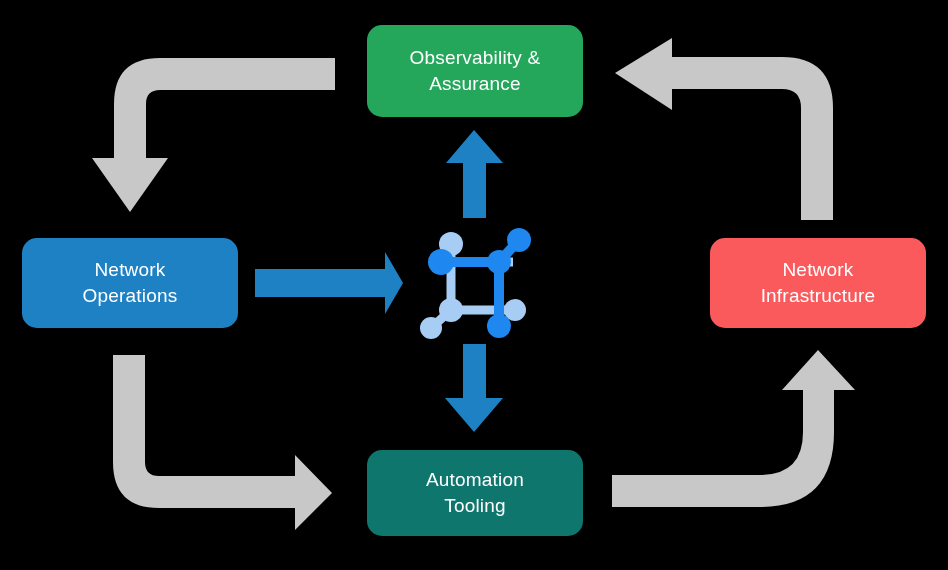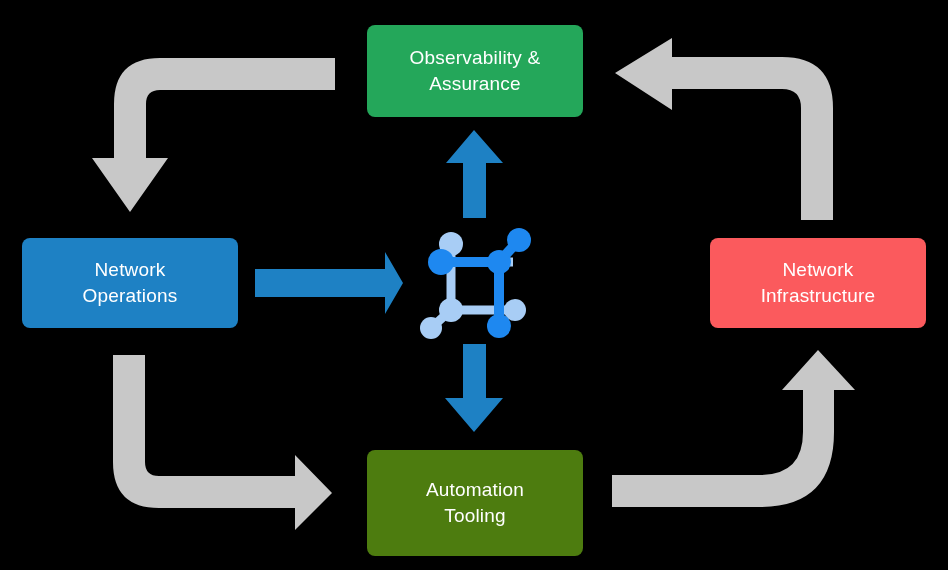--- a/index.html
+++ b/index.html
@@ -12,21 +12,21 @@
   }
   #canvas {
     position: relative;
     width: 948px;
     height: 570px;
     background: #000000;
     overflow: hidden;
   }
   .node-box {
     position: absolute;
-    border-radius: 8px;
+    border-radius: 15px;
     display: flex;
     align-items: center;
     justify-content: center;
     text-align: center;
     color: #ffffff;
     font-size: 19px;
     line-height: 1.38;
     font-weight: 400;
     letter-spacing: 0.2px;
     box-sizing: border-box;
@@ -39,22 +39,22 @@
   }
   #box-network-operations {
     left: 22px; top: 238px; width: 216px; height: 90px;
     background: #1E81C4;
   }
   #box-network-infrastructure {
     left: 710px; top: 238px; width: 216px; height: 90px;
     background: #FB5A5D;
   }
   #box-automation-tooling {
-    left: 367px; top: 450px; width: 216px; height: 106px;
-    background: #4d7c0f;
+    left: 367px; top: 450px; width: 216px; height: 86px;
+    background: #0f766e;
   }
   .svg-layer {
     position: absolute;
     left: 0; top: 0;
     width: 948px;
     height: 570px;
   }
   .center-icon {
     position: absolute;
     left: 415px;

